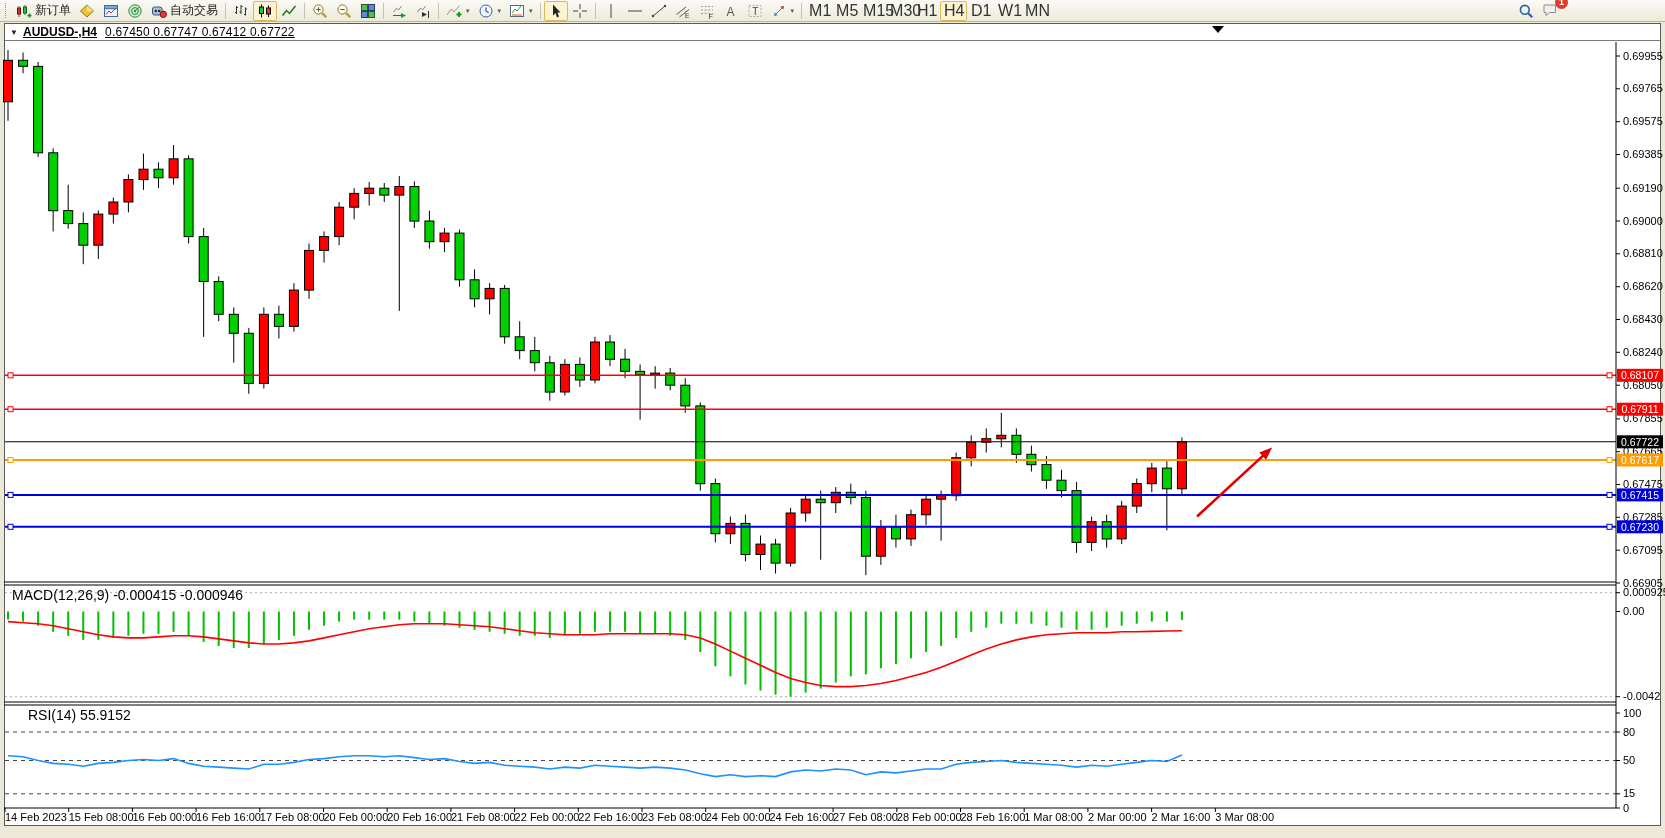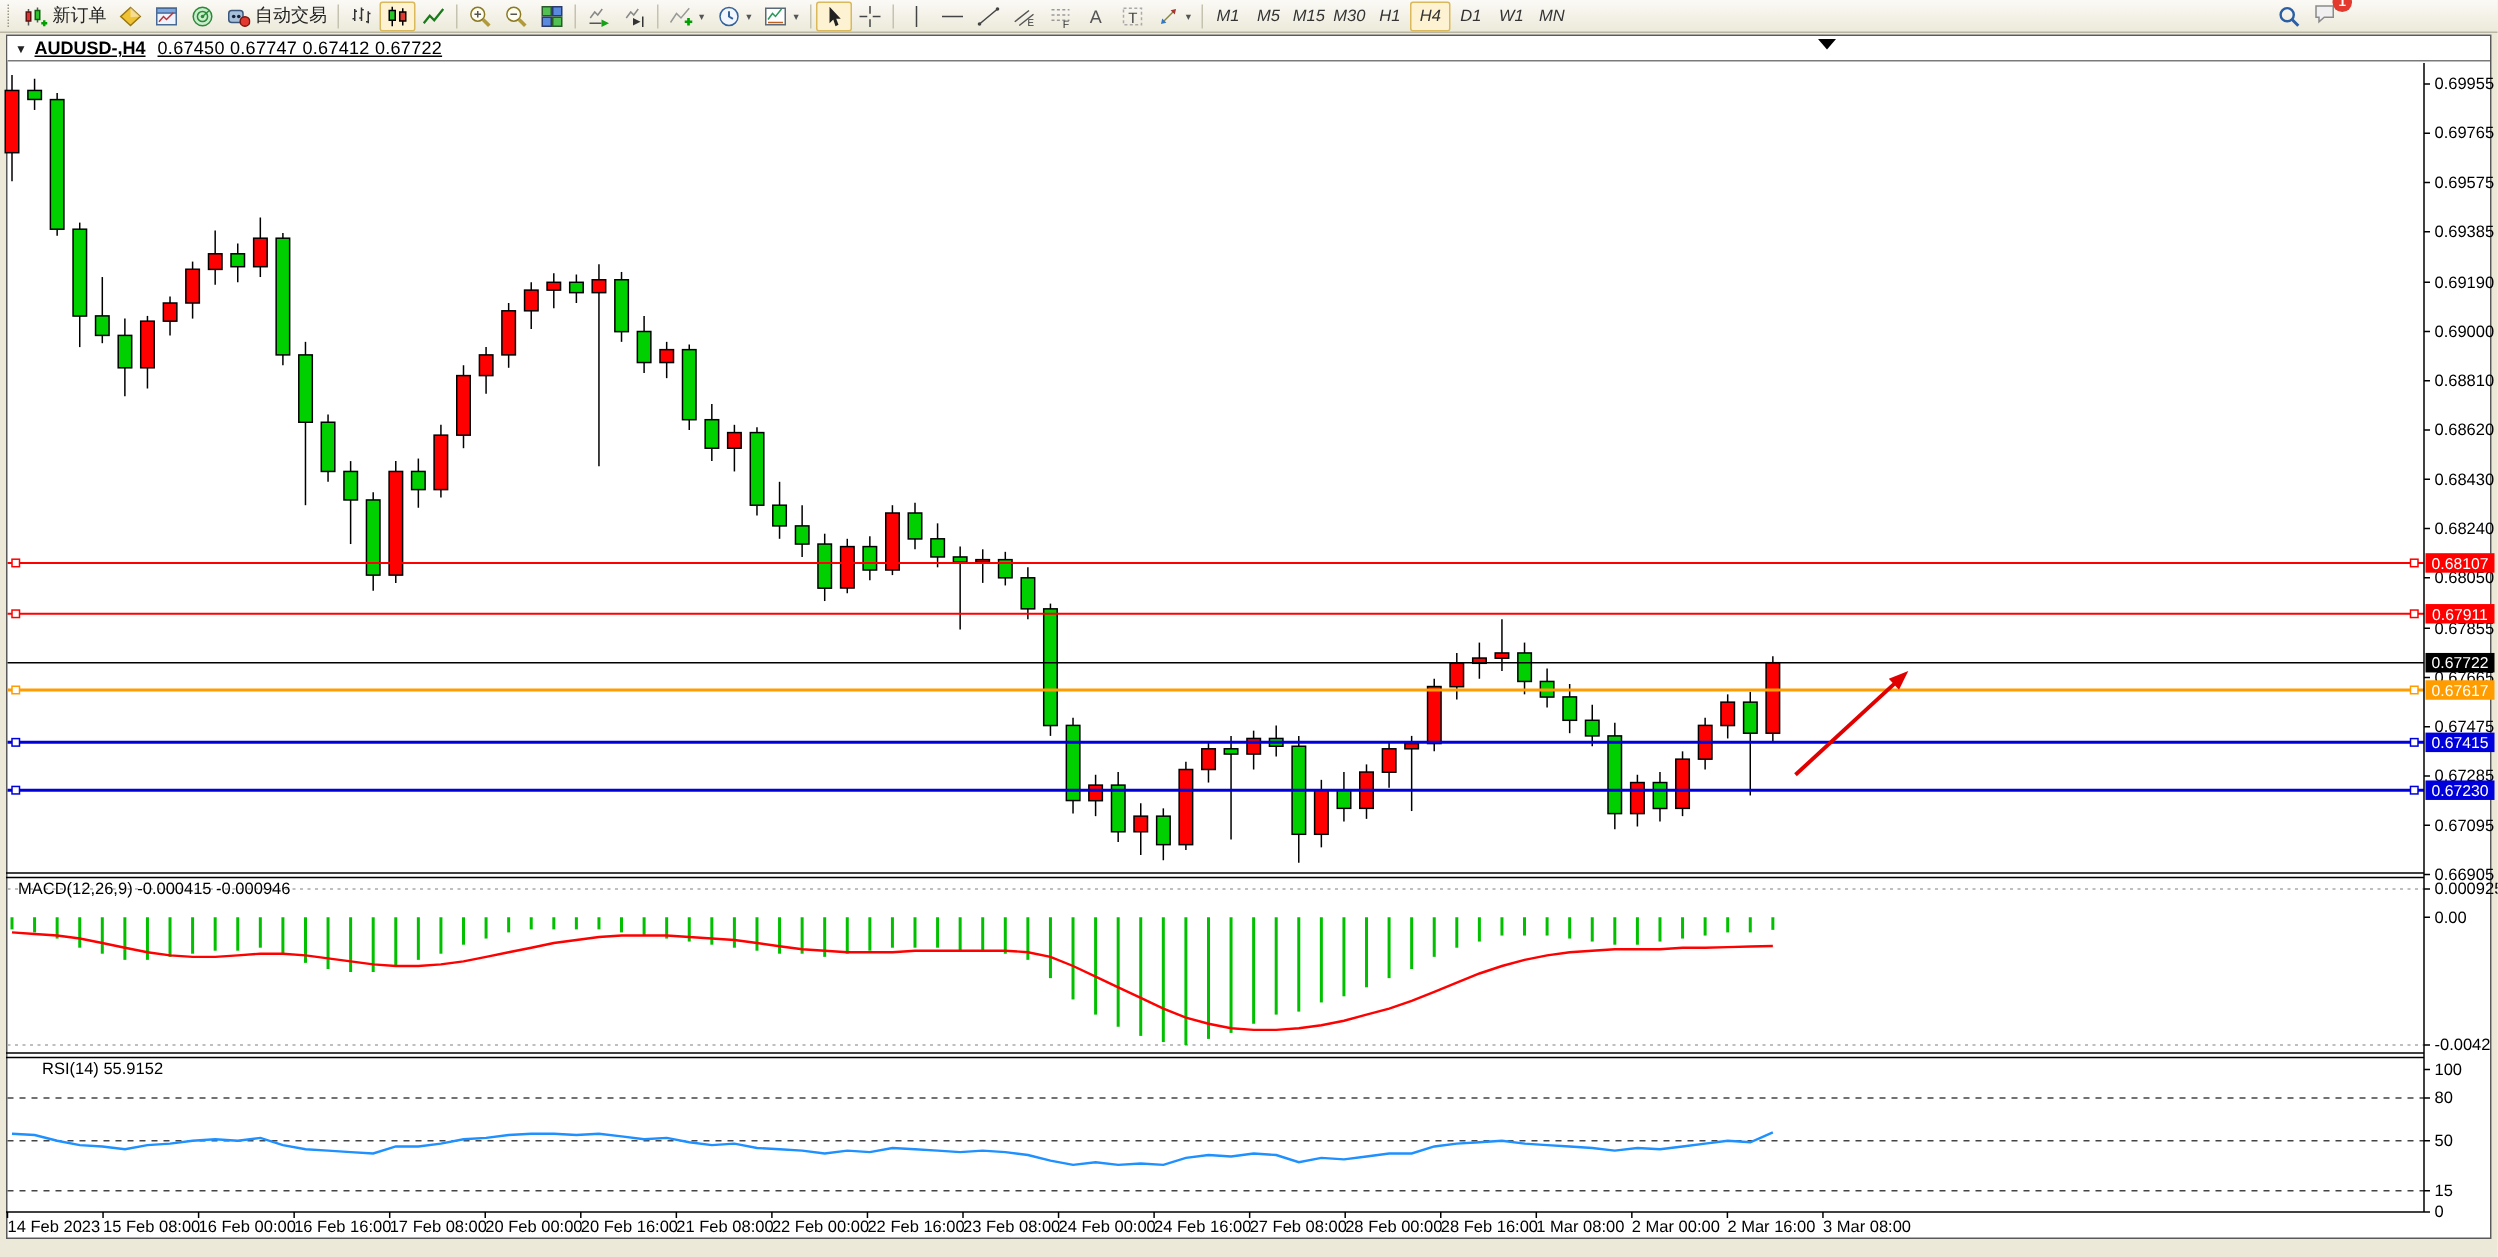--- a/index.html
+++ b/index.html
@@ -6,25 +6,25 @@
   html,body { width:1665px; height:838px; overflow:hidden;
     font-family:"Liberation Sans", sans-serif; background:#ece9d8; }
 
   
   #toolbar { position:absolute; left:0; top:0; width:1665px; height:22px;
     background:linear-gradient(#fbfaf6,#ecead9); border-bottom:1px solid #b9b5a3;
     display:flex; align-items:center; padding:0 3px; z-index:5; }
   .grip { width:3px; height:15px; border-left:1px dotted #9a9786; margin:0 4px 0 2px; }
   .sep  { width:1px; height:16px; background:#c6c2b0; margin:0 3px; }
   .tbtn { height:20px; min-width:22px; display:inline-flex; align-items:center;
-    justify-content:center; gap:3px; padding:0 3px; border:1px solid transparent;
+    justify-content:space-between; gap:3px; padding:0 3px; border:1px solid transparent;
     border-radius:2px; font-size:12px; color:#222; background:transparent; cursor:default; }
   .tbtn.active { background:#fdf3d2; border-color:#d9b95c; }
   .tbtn .lbl { white-space:nowrap; }
-  .tf { width:27px; font-size:11px; color:#333;font-style:italic; }
+  .tf { width:27px; font-size:16px; color:#333; }
   .caret { font-size:7px; color:#555; margin-left:1px; }
   .ic16 { width:16px; height:16px; display:block; }
   #right-tools { margin-left:auto; margin-right:100px; display:flex; align-items:center; }
   #notif-badge { position:absolute; top:-4px; right:-6px; min-width:13px; height:13px;
     background:#e23a2e; color:#fff; border-radius:7px; font-size:9px; line-height:13px;
     text-align:center; font-weight:bold; padding:0 2px; }
   .relwrap { position:relative; }
 
   
   #chart-region { position:absolute; left:4px; top:23px; width:1657px; height:803px;
@@ -32,21 +32,21 @@
   #symbol-bar { position:absolute; left:0; top:0; width:100%; height:17px;
     border-bottom:1px solid #7a7a7a; display:flex; align-items:center;
     font-size:12px; color:#000; background:#fff; }
   #oct-toggle { width:18px; text-align:center; font-size:8px; color:#222; cursor:default; }
   #symbol-title { font-weight:bold; margin-right:8px;text-decoration:underline; }
   #symbol-ohlc { letter-spacing:0.2px;text-decoration:underline; }
 
   #chart-svg { position:absolute; left:0; top:0; width:1665px; height:838px; z-index:1; }
   #chart-svg text { font-family:"Liberation Sans", sans-serif; }
 
-  .ind-label { position:absolute; font-size:11px; color:#000; z-index:2; background:transparent; }
+  .ind-label { position:absolute; font-size:14px; color:#000; z-index:2; background:transparent; }
   #macd-label { left:12px; top:587px; }
   #rsi-label  { left:28px; top:707px; }
 </style>
 </head>
 <body>
 
 <div id="toolbar">
   <span class="grip"></span>
 
   <button class="tbtn">

